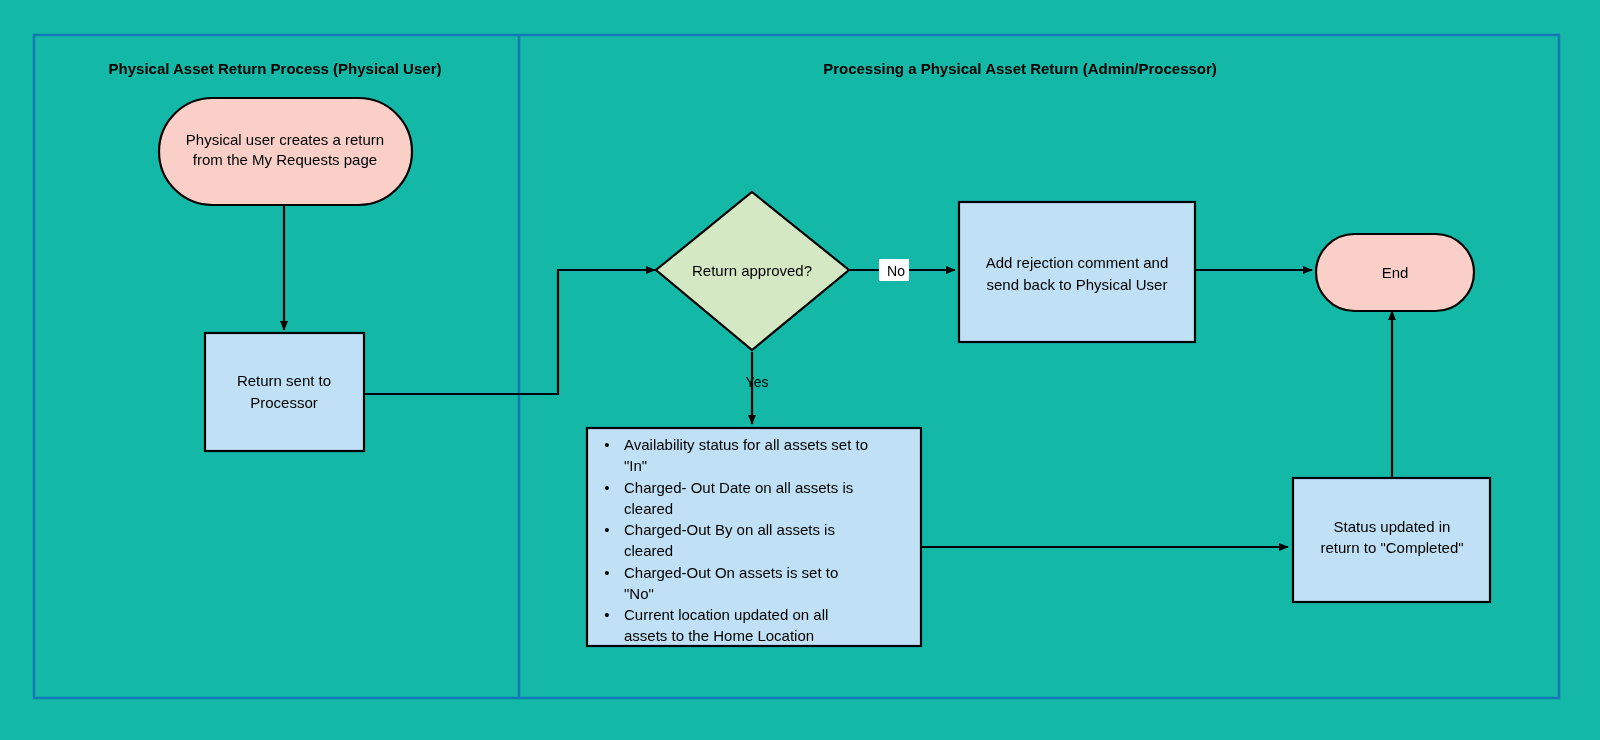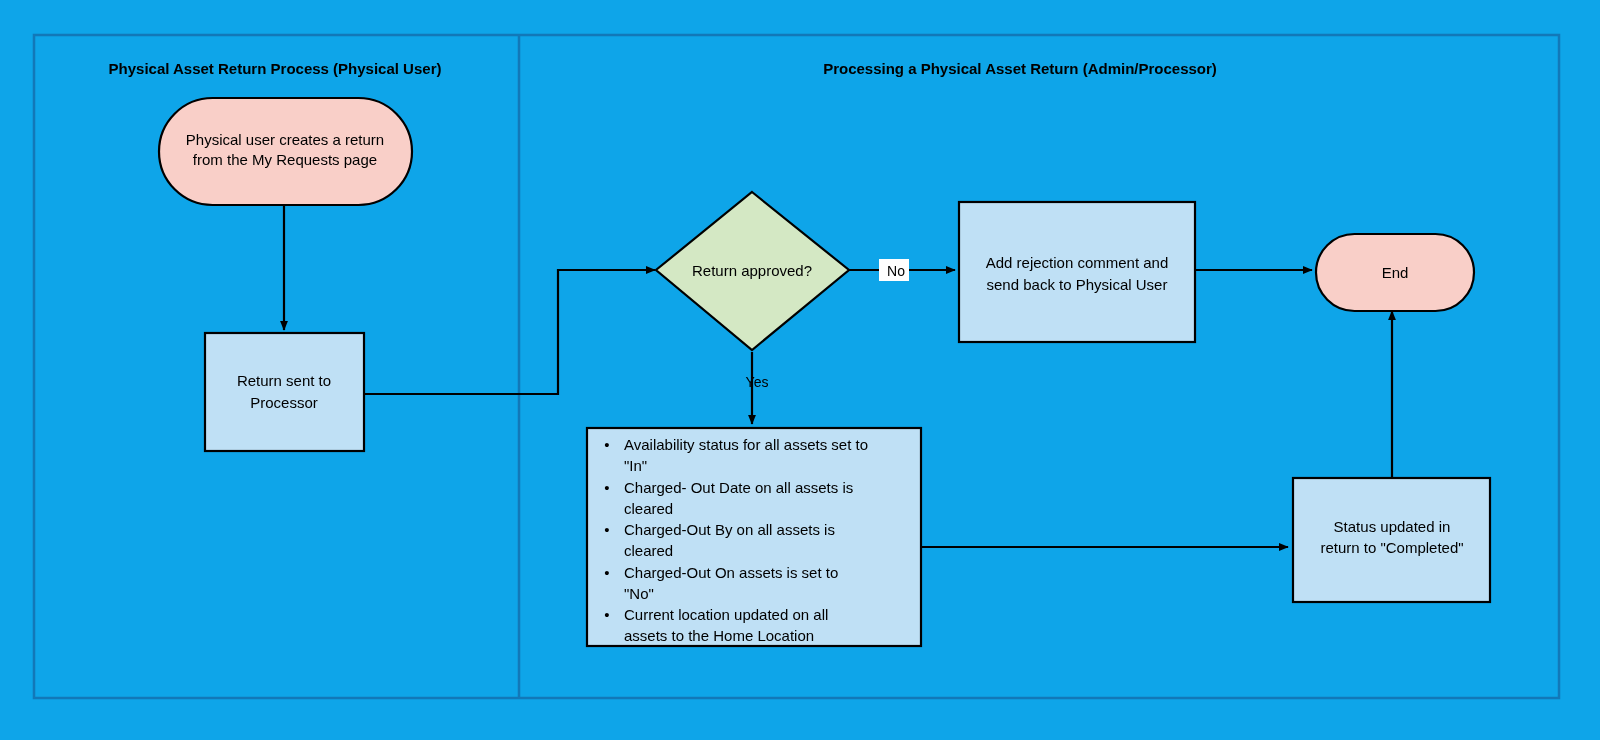--- a/index.html
+++ b/index.html
@@ -8,21 +8,21 @@
     padding: 0;
     background: #ffffff;
   }
   body {
     font-family: "Liberation Sans", sans-serif;
   }
   #canvas {
     position: relative;
     width: 1600px;
     height: 740px;
-    background: #0ea5e9;
+    background: #14b8a6;
     overflow: hidden;
   }
   svg.flow {
     position: absolute;
     top: 0;
     left: 0;
     width: 1600px;
     height: 740px;
   }
   .lane-border {

